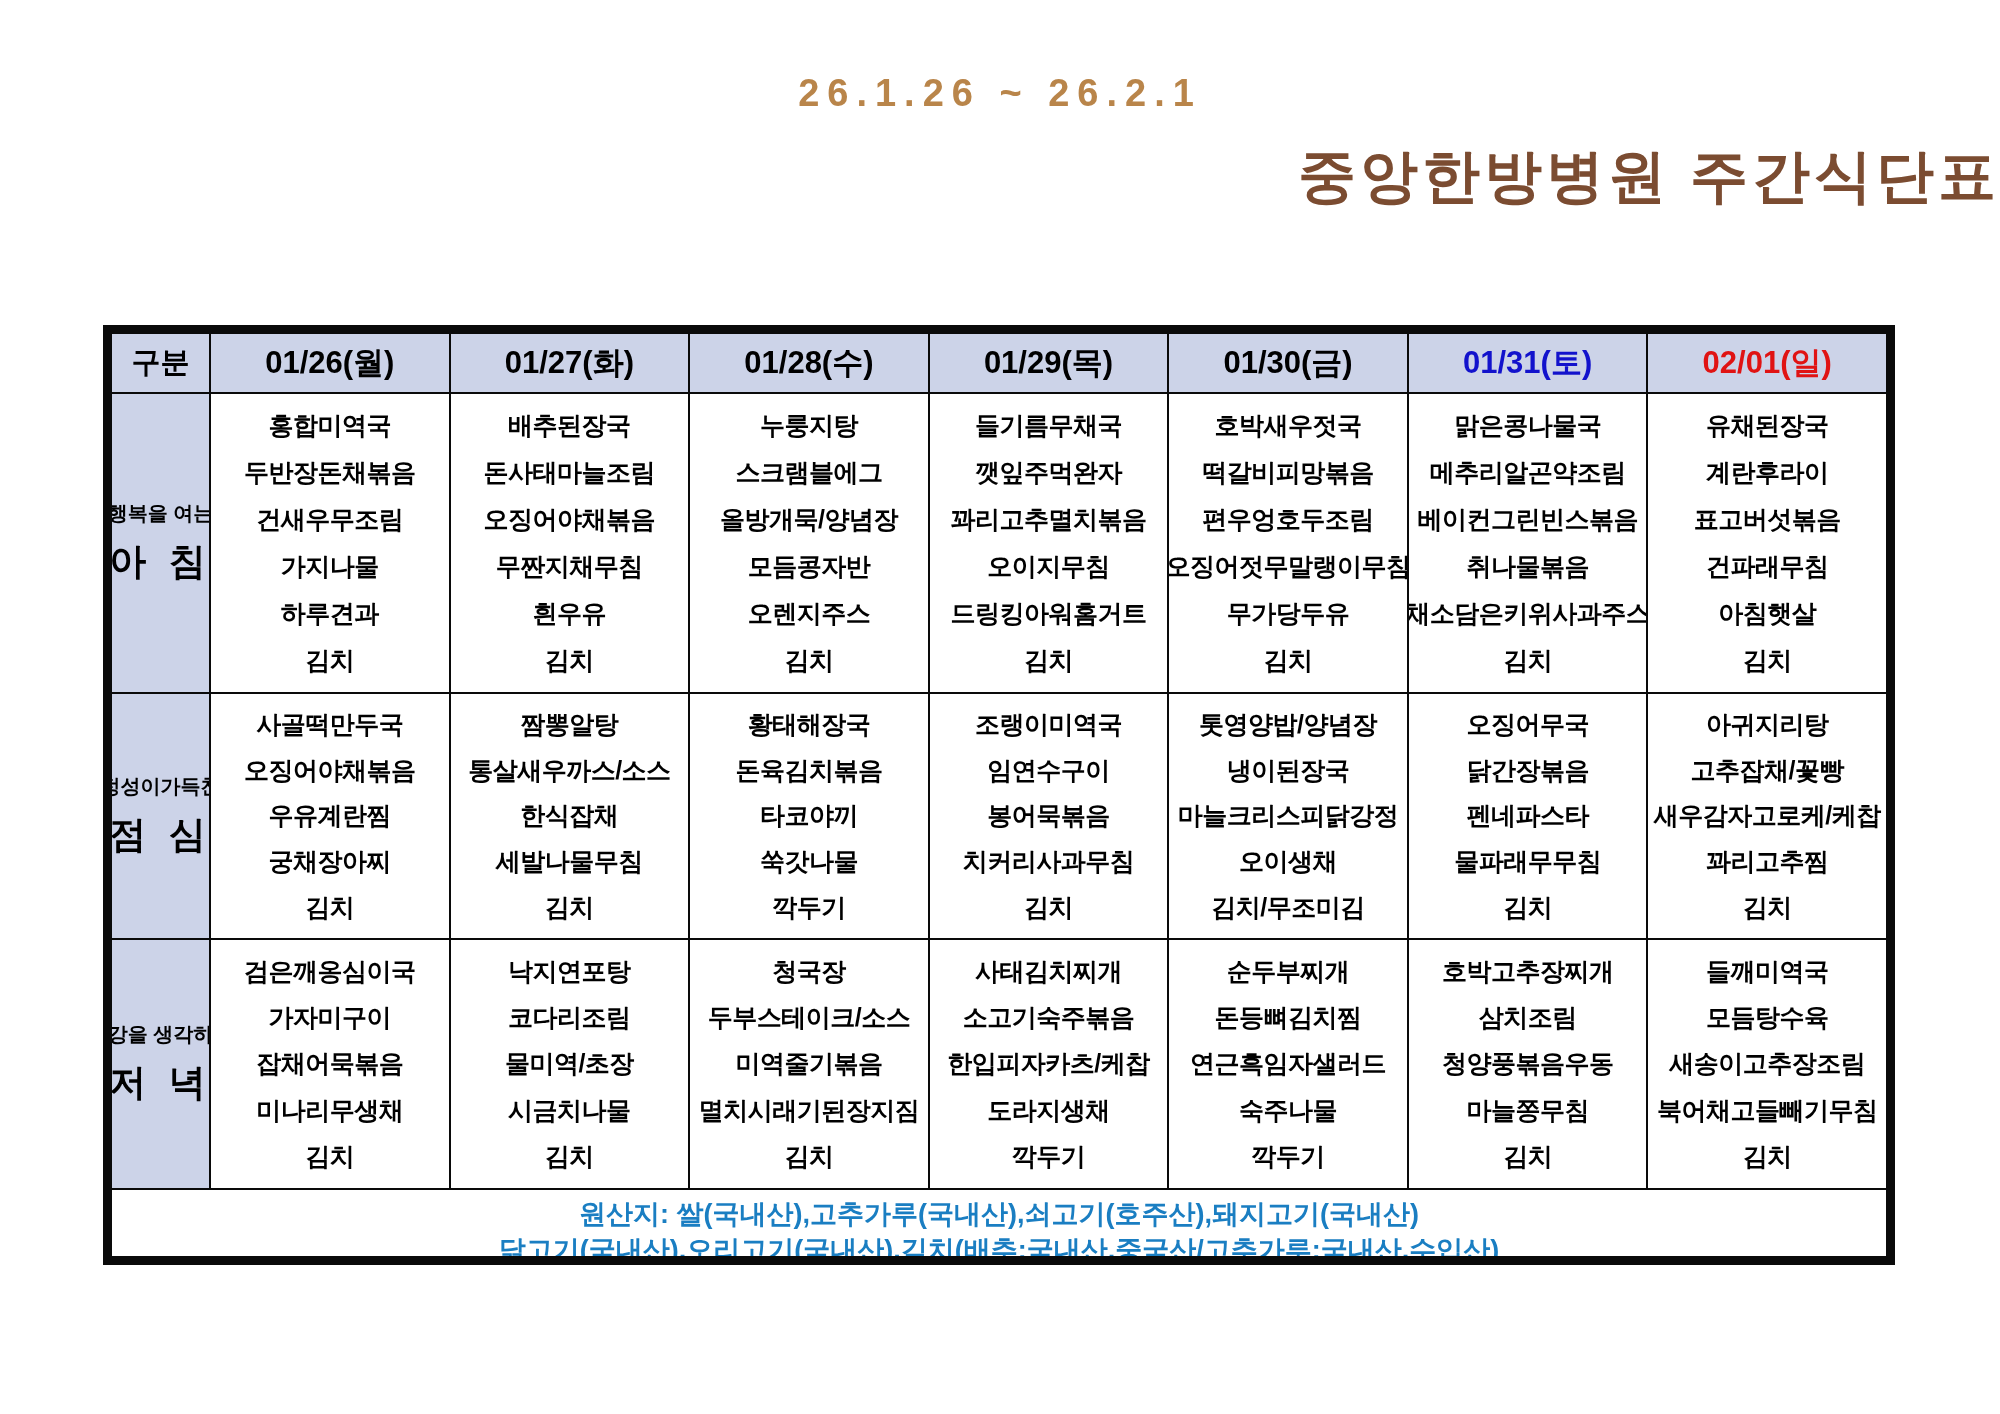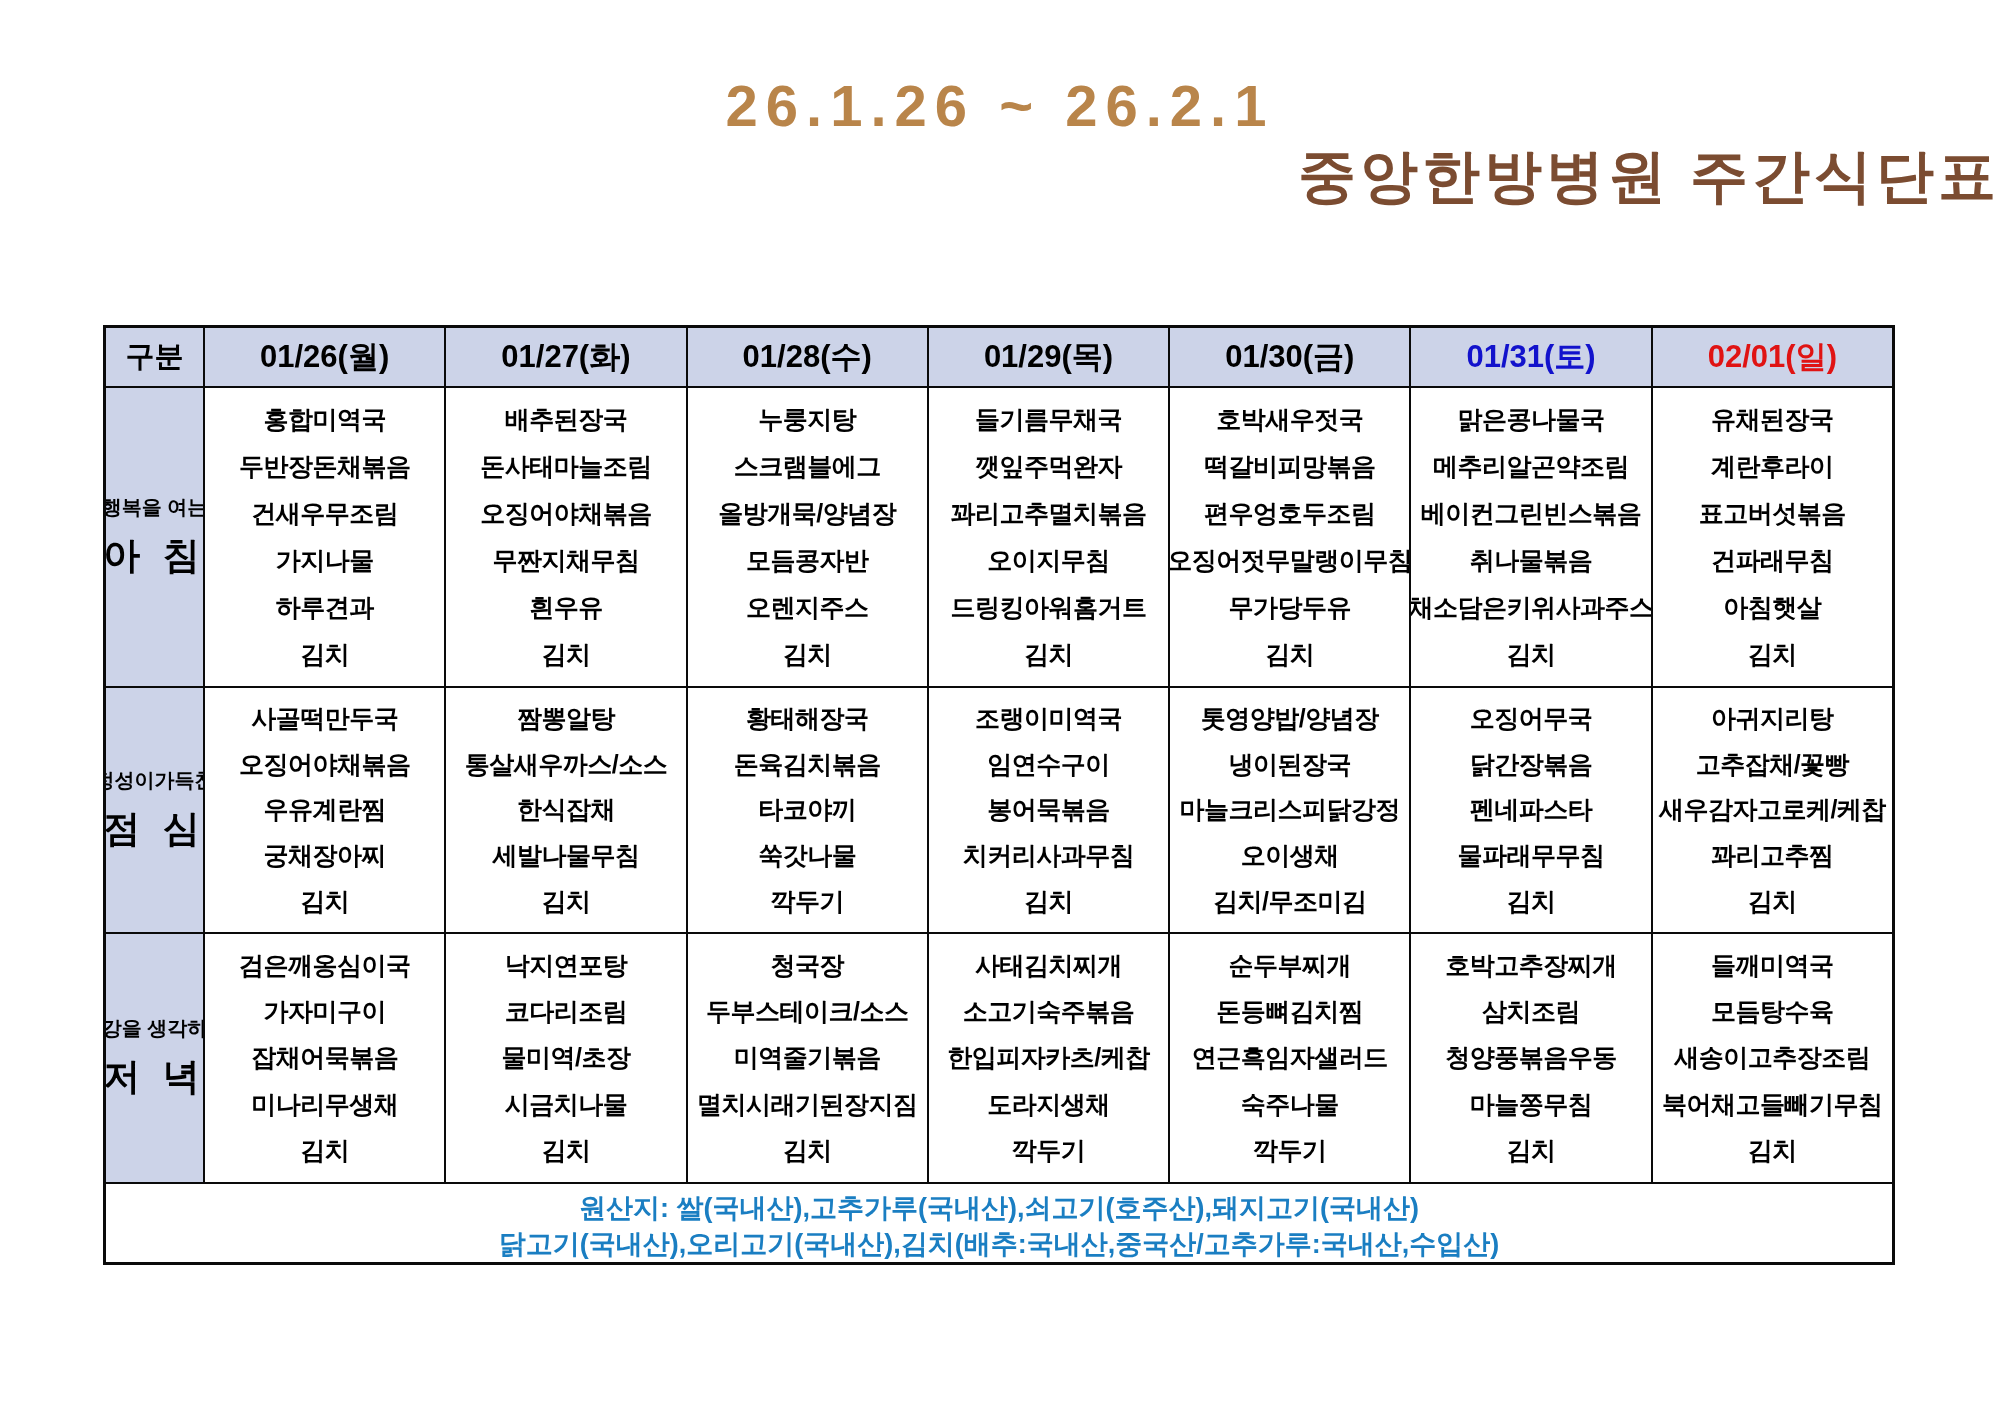--- a/index.html
+++ b/index.html
@@ -10,21 +10,21 @@
     background: #ffffff;
     font-family: "Liberation Sans", "DejaVu Sans", sans-serif;
     overflow: hidden;
   }
 
   
   .date-range {
     position: absolute;
     top: 72px; left: 0; width: 100%;
     text-align: center;
-    font-size: 58px;
+    font-size: 38px;
     font-weight: bold;
     letter-spacing: 8px;
     color: var(--title-gold);
   }
   .main-title {
     position: absolute;
     top: 138px; left: 0; width: 100%;
     text-align: right;
     font-size: 58px;
     font-weight: bold;
@@ -35,21 +35,21 @@
   
   .menu-table {
     position: absolute;
     left: 103px; top: 325px;
     width: 1792px; height: 940px;
     box-sizing: border-box;
     display: grid;
     grid-template-columns: 97px repeat(7, 1fr);
     grid-template-rows: 58px 298px 244px 248px 1fr;
     background: var(--border-black);
-    padding: 3px;
+    padding: 9px;
     gap: 2px;
   }
   .cell {
     background: #ffffff;
     display: flex;
     align-items: center;
     justify-content: center;
     overflow: hidden;
   }
   .cell.head {

